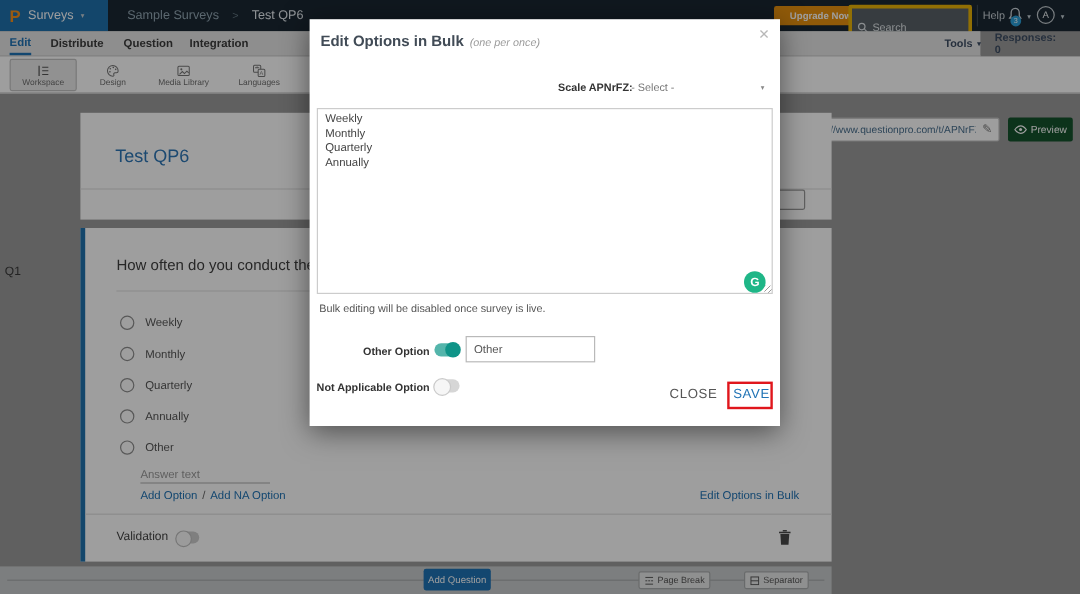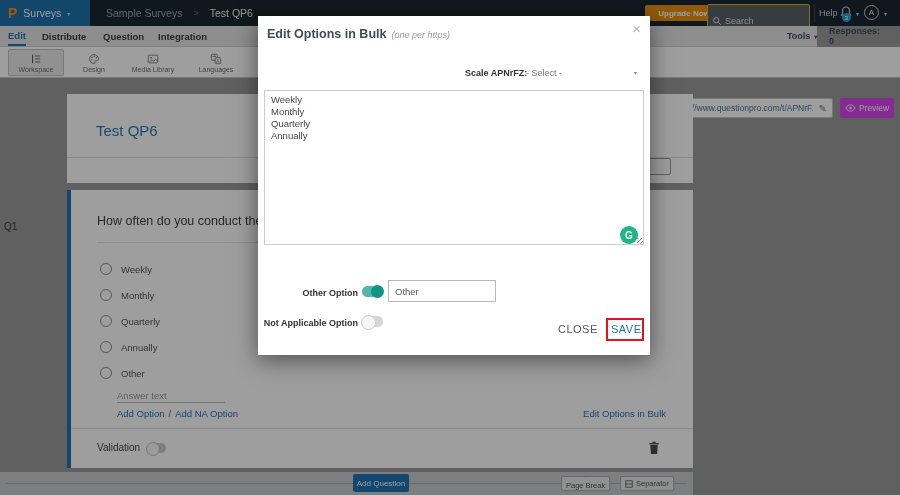--- a/index.html
+++ b/index.html
@@ -11,21 +11,21 @@
   .topbar{position:absolute;left:0;top:0;width:900px;height:26px;background:#1a2732;}
   .brand{position:absolute;left:0;top:0;width:90px;height:26px;background:#2071ad;display:flex;align-items:center;gap:6px;padding-left:8px;cursor:pointer;}
   .logo{color:#f6921e;font-weight:bold;font-size:14px;}
   .brand-label{color:#fff;font-size:10.5px;text-align:right;}
   .caret{font-size:6px;color:#c3cdd4;}
   .crumbs{position:absolute;left:106px;top:0;height:26px;display:flex;align-items:center;gap:11px;font-size:10.5px;}
   .crumb1{color:#93a7b4;}
   .crumb-sep{color:#667884;font-size:9px;}
   .crumb2{color:#e7edf2;}
   .upgrade-btn{position:absolute;left:645px;top:5px;width:78px;height:16px;background:#e8920f;border-radius:2px;color:#fff;font-size:8px;font-weight:bold;display:flex;align-items:center;justify-content:center;cursor:pointer;}
-  .searchbox{position:absolute;left:707px;top:4px;width:103px;height:32px;background:#5a6268;border:1px solid #eab308;border-radius:2px;display:flex;align-items:center;padding:16px 4px;gap:3px;color:#dfe4e7;}
+  .searchbox{position:absolute;left:707px;top:4px;width:103px;height:32px;background:#5a6268;border:3px solid #eab308;border-radius:2px;display:flex;align-items:center;padding:16px 4px;gap:3px;color:#dfe4e7;}
   .searchbox svg{flex:0 0 auto;}
   .searchbox input{background:transparent;border:none;outline:none;color:#eef1f3;font-size:9px;width:78px;font-family:"Liberation Sans",sans-serif;}
   .searchbox input::placeholder{color:#dfe4e7;opacity:1;}
   .tb-divider{position:absolute;left:814px;top:4px;width:1px;height:18px;background:#3d4953;}
   .help{position:absolute;left:819px;top:8px;font-size:9px;color:#ccd4da;cursor:pointer;}
   .bell{position:absolute;left:839px;top:5px;width:14px;height:15px;color:#ccd4da;cursor:pointer;}
   .badge{position:absolute;left:842px;top:13px;width:9px;height:9px;border-radius:50%;background:#2b9fd8;color:#fff;font-size:6px;display:flex;align-items:center;justify-content:center;}
   .caret-bell{position:absolute;left:856px;top:10px;}
   .avatar{position:absolute;left:864px;top:5px;width:15px;height:15px;border:1px solid #c6cdd2;border-radius:50%;color:#e9eef1;font-size:8px;display:flex;align-items:center;justify-content:center;cursor:pointer;}
   .caret-avatar{position:absolute;left:884px;top:10px;}
@@ -44,21 +44,21 @@
   .tool-btn{position:absolute;top:2px;height:27px;display:flex;flex-direction:column;align-items:center;justify-content:center;gap:1px;border-radius:2px;color:#777;cursor:pointer;}
   .tool-btn .lbl{font-size:7px;color:#6e6e6e;}
   #tb-workspace{left:8px;width:56px;background:#ebebeb;border:1px solid #c2c2c2;color:#555;}
   #tb-design{left:70px;width:48px;}
   #tb-media{left:122px;width:62px;}
   #tb-lang{left:188px;width:56px;}
   .partial-label{position:absolute;left:650px;top:56px;font-size:9px;font-style:italic;color:#555;}
   .urlbox{position:absolute;left:665px;top:51px;width:168px;height:20px;border:1px solid #c4c4c4;border-radius:2px;background:#fff;display:flex;align-items:center;padding:0 5px;gap:4px;}
   .url-text{font-size:8.5px;color:#49708f;white-space:nowrap;overflow:hidden;max-width:142px;cursor:text;}
   .pencil{font-size:10px;color:#777;margin-left:auto;cursor:pointer;}
-  .preview-btn{position:absolute;left:840px;top:51px;width:54px;height:20px;background:#d946ef;border-radius:2px;color:#fff;display:flex;align-items:center;justify-content:center;gap:3px;font-size:8.5px;cursor:pointer;}
+  .preview-btn{position:absolute;left:840px;top:51px;width:54px;height:20px;background:#14532d;border-radius:2px;color:#fff;display:flex;align-items:center;justify-content:center;gap:3px;font-size:8.5px;cursor:pointer;}
 
   
   .q-number{position:absolute;left:4px;top:221px;font-size:10px;color:#383838;}
   .head-card{position:absolute;left:67px;top:94px;width:626px;height:89px;background:#fff;}
   .survey-title{position:absolute;left:29px;top:28px;font-size:15px;color:#2e77b6;cursor:text;}
   .head-divider{position:absolute;left:0;top:63px;width:626px;height:1px;background:#e1e1e1;}
   .head-chip{position:absolute;left:572px;top:64px;width:32px;height:17px;border:1px solid #9a9a9a;border-radius:2px;font-size:8px;color:#555;display:flex;align-items:center;justify-content:flex-end;padding-right:20px;background:#fdfdfd;cursor:pointer;}
 
   .q-card{position:absolute;left:67px;top:190px;width:626px;height:278px;background:#fff;border-left:4px solid #2071ad;}
   .q-text{position:absolute;left:26px;top:24px;font-size:12.5px;color:#3f3f3f;cursor:text;}
@@ -77,21 +77,21 @@
   .validation{position:absolute;left:26px;top:252px;display:flex;align-items:center;gap:7px;}
   .validation .v-lbl{font-size:10px;color:#444;}
   .toggle-off-sm{position:relative;width:19px;height:10px;background:#cdcdcd;border-radius:5px;cursor:pointer;}
   .toggle-off-sm::after{content:"";position:absolute;left:-1px;top:-1px;width:12px;height:12px;background:#fafafa;border:1px solid #c0c0c0;border-radius:50%;}
   .trash{position:absolute;right:33px;top:250px;width:12px;height:15px;color:#4a4a4a;cursor:pointer;}
 
   .addbar{position:absolute;left:0;top:472px;width:693px;height:23px;background:#c9cccd;}
   .addbar-line{position:absolute;left:6px;top:11px;width:681px;height:1px;background:#a9acad;}
   .add-q-btn{position:absolute;left:353px;top:2px;width:56px;height:18px;background:#2073b5;border-radius:2px;color:#fff;font-size:8px;display:flex;align-items:center;justify-content:center;cursor:pointer;}
   .chip-btn{position:absolute;top:4px;height:15px;background:#e7e8e8;border:1px solid #a9acad;border-radius:2px;display:flex;align-items:center;justify-content:center;gap:3px;font-size:7.5px;color:#555;padding:0 4px;cursor:pointer;}
-  #chip-pb{left:561px;flex-direction:column;} #chip-sep{left:620px;}
+  #chip-pb{left:532px;} #chip-sep{left:620px;}
 
   
   .overlay{position:absolute;left:0;top:0;width:900px;height:495px;background:rgba(0,0,0,0.38);z-index:5;}
   .modal{position:absolute;left:258px;top:16px;width:392px;height:339px;background:#fff;z-index:10;box-shadow:0 5px 22px rgba(0,0,0,0.5);}
   .m-title-row{position:absolute;left:9px;top:11px;display:flex;align-items:baseline;gap:5px;}
   .m-title{font-size:12.5px;font-weight:bold;color:#414b56;}
   .m-subtitle{font-size:9px;font-style:italic;color:#9a9a9a;}
   .m-close{position:absolute;right:9px;top:5px;font-size:15px;color:#b8b8b8;cursor:pointer;line-height:1;}
   .m-scale-label{position:absolute;left:207px;top:52px;font-size:9px;font-weight:bold;color:#333;}
   .m-scale-value{position:absolute;left:268px;top:52px;font-size:9px;color:#777;cursor:pointer;}
@@ -288,34 +288,35 @@
         </svg>
       <span>Separator</span>
     </div>
   </div>
 
   <div class="overlay"></div>
 
   <div class="modal">
     <div class="m-title-row">
       <span class="m-title">Edit Options in Bulk</span>
-      <span class="m-subtitle">(one per https)</span>
+      <span class="m-subtitle">(one per once)</span>
     </div>
     <span class="m-close">×</span>
 
     <span class="m-scale-label">Scale APNrFZ:</span>
     <span class="m-scale-value">- Select -</span>
     <span class="m-scale-caret caret">▾</span>
 
     <textarea class="m-textarea" spellcheck="false" style="">Weekly
 Monthly
 Quarterly
 Annually</textarea>
     <span class="grammarly">G</span>
     <div class="resize-handle"></div>
+    <span class="m-note">Bulk editing will be disabled once survey is live.</span>
 
     <span class="m-row-label" id="lbl-other">Other Option</span>
     <span class="toggle-on" id="tg-other"></span>
     <input class="m-other-input" type="text" value="Other" style="">
 
     <span class="m-row-label" id="lbl-na">Not Applicable Option</span>
     <span class="toggle-off" id="tg-na"></span>
 
     <span class="m-close-btn">CLOSE</span>
     <span class="m-save-btn">SAVE</span>

